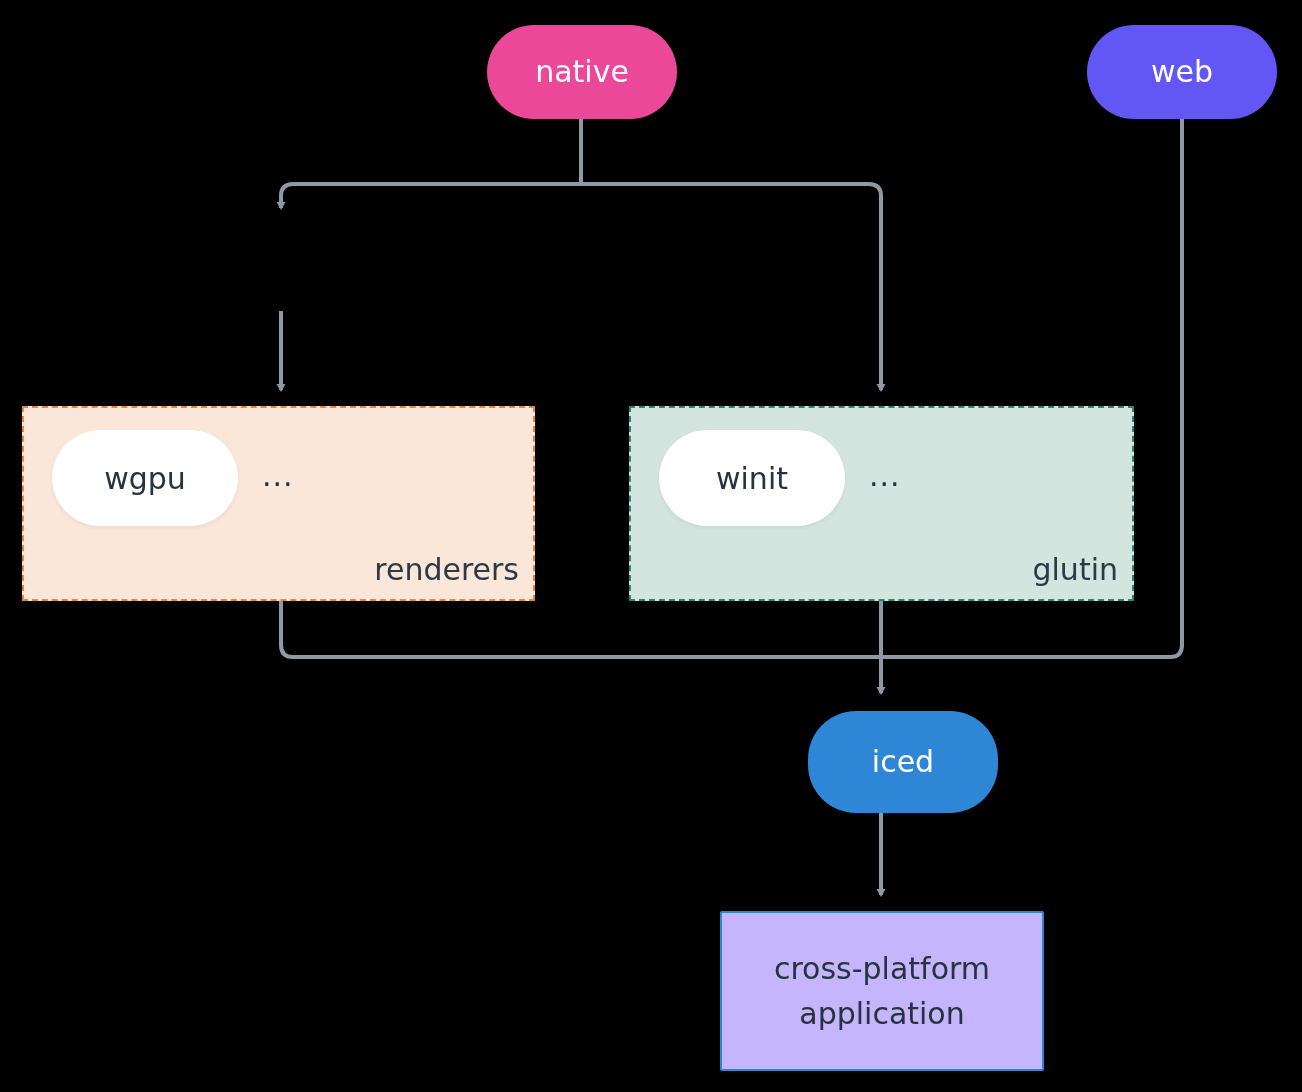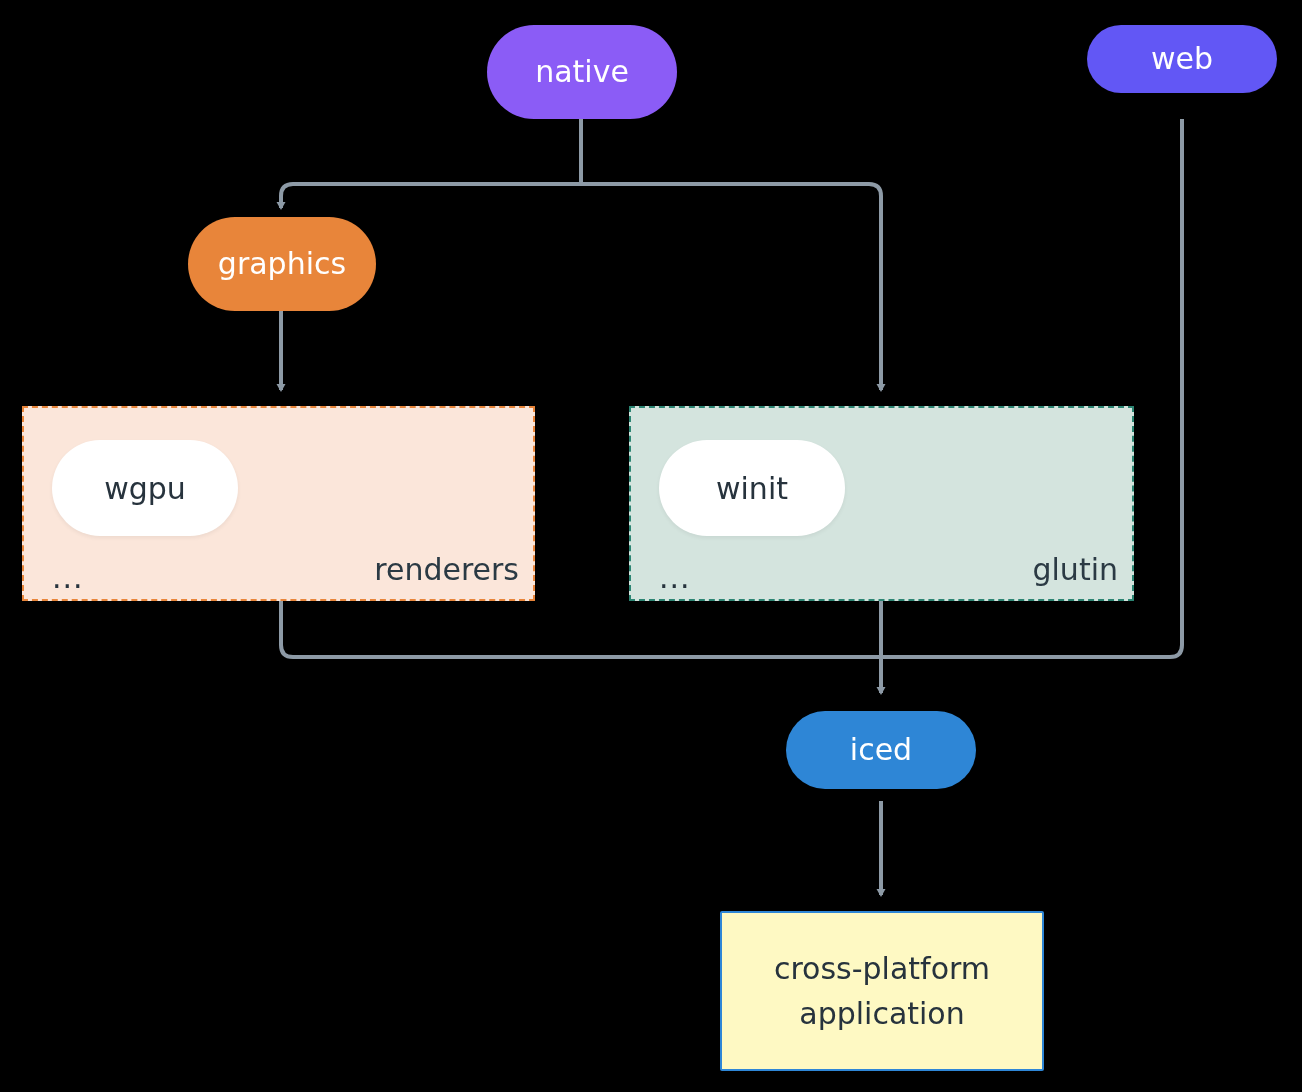--- a/index.html
+++ b/index.html
@@ -30,24 +30,24 @@
     box-sizing: border-box;
     text-align: center;
     line-height: 1.25;
   }
   
   .pill-node {
     border-radius: 48px;
     color: #ffffff;
     font-size: 30px;
   }
-  .node-native  { left: 487px;  top: 25px;  width: 190px; height: 94px; background: #8b5cf6; }
-  .node-web     { left: 1087px; top: 25px;  width: 190px; height: 68px; background: #6257f5; }
+  .node-native  { left: 487px;  top: 25px;  width: 190px; height: 94px; background: #ec4899; }
+  .node-web     { left: 1087px; top: 25px;  width: 190px; height: 94px; background: #6257f5; }
   .node-graphics{ left: 188px;  top: 217px; width: 188px; height: 94px; background: #e8853a; }
-  .node-iced    { left: 786px;  top: 711px; width: 190px; height: 78px; background: #2e86d6; }
+  .node-iced    { left: 808px;  top: 711px; width: 190px; height: 102px; background: #2e86d6; }
 
   
   .cluster {
     position: absolute;
     box-sizing: border-box;
   }
   .cluster-renderers {
     left: 22px; top: 406px; width: 513px; height: 195px;
     background: #fbe6da;
     border: 2px dashed #e8853a;
@@ -62,26 +62,25 @@
     position: absolute;
     right: 14px;
     bottom: 12px;
     font-size: 30px;
     color: #2b3a44;
     white-space: nowrap;
   }
   .cluster-items {
     position: absolute;
     left: 0;
-    top: 32px;
+    top: 22px;
     display: flex;
-    align-items: flex-start;
+    align-items: center;
     gap: 24px;
     padding-left: 28px;
-    flex-direction: column;
   }
   .sub-pill {
     box-sizing: border-box;
     height: 96px;
     min-width: 186px;
     padding: 0 26px;
     background: #ffffff;
     border-radius: 48px;
     display: flex;
     align-items: center;
@@ -93,21 +92,21 @@
   .ellipsis {
     font-size: 30px;
     color: #27333d;
     letter-spacing: 1px;
     padding-bottom: 6px;
   }
 
   
   .node-app {
     left: 720px; top: 911px; width: 324px; height: 160px;
-    background: #fef9c3;
+    background: #c4b5fd;
     border: 2px solid #2e86d6;
     border-radius: 2px;
     color: #27333d;
     font-size: 30px;
     flex-direction: column;
     gap: 8px;
   }
   .app-line { display: block; }
 </style>
 </head>
@@ -140,23 +139,20 @@
   </svg>
 
   <div class="node pill-node node-native">
     <span>native</span>
   </div>
 
   <div class="node pill-node node-web">
     <span>web</span>
   </div>
 
-  <div class="node pill-node node-graphics">
-    <span>graphics</span>
-  </div>
 
   <div class="cluster cluster-renderers">
     <div class="cluster-items">
       <div class="sub-pill">
         <span>wgpu</span>
       </div>
       <div class="ellipsis">...</div>
     </div>
     <div class="cluster-label">renderers</div>
   </div>

